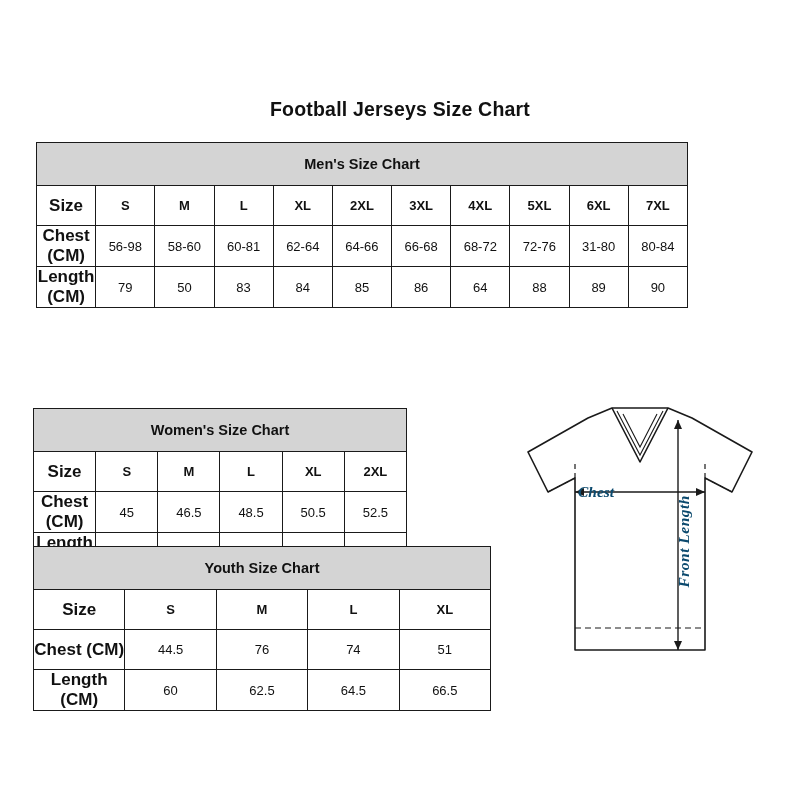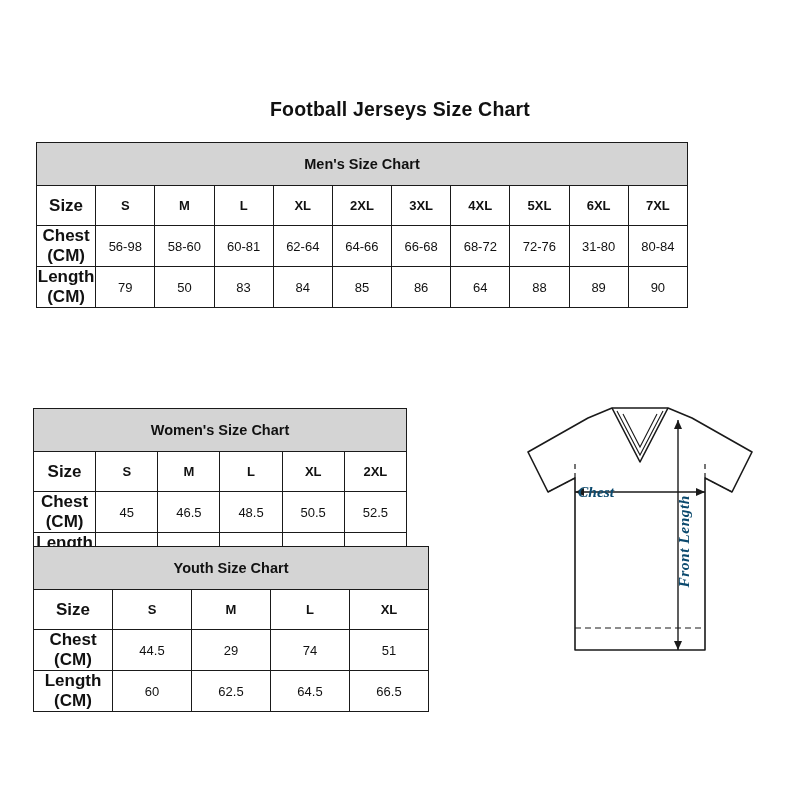--- a/index.html
+++ b/index.html
@@ -62,21 +62,21 @@
   table.chart td.colhead {
     font-weight: bold;
     font-size: 13px;
   }
 
   
   #mens-table { left: 36px; top: 142px; width: 652px; }
   
   #womens-table { left: 33px; top: 368px; width: 374px; margin-top: 40px; }
   
-  #youth-table { left: 33px; top: 546px; width: 396px; }
+  #youth-table { left: 33px; top: 546px; width: 458px; }
 
   #shirt-figure {
     position: absolute;
     left: 500px;
     top: 400px;
     width: 280px;
     height: 300px;
   }
   .fig-label {
     position: absolute;
@@ -194,21 +194,21 @@
       <tr>
         <td class="rowlabel" style="width:115px">Size</td>
         <td class="colhead" style="width:85px">S</td>
         <td class="colhead" style="width:86px">M</td>
         <td class="colhead" style="width:86px">L</td>
         <td class="colhead" style="width:86px">XL</td>
       </tr>
       <tr>
         <td class="rowlabel">Chest (CM)</td>
         <td>44.5</td>
-        <td>29</td>
+        <td>76</td>
         <td>74</td>
         <td>51</td>
       </tr>
       <tr>
         <td class="rowlabel">Length (CM)</td>
         <td>60</td>
         <td>62.5</td>
         <td>64.5</td>
         <td>66.5</td>
       </tr>

